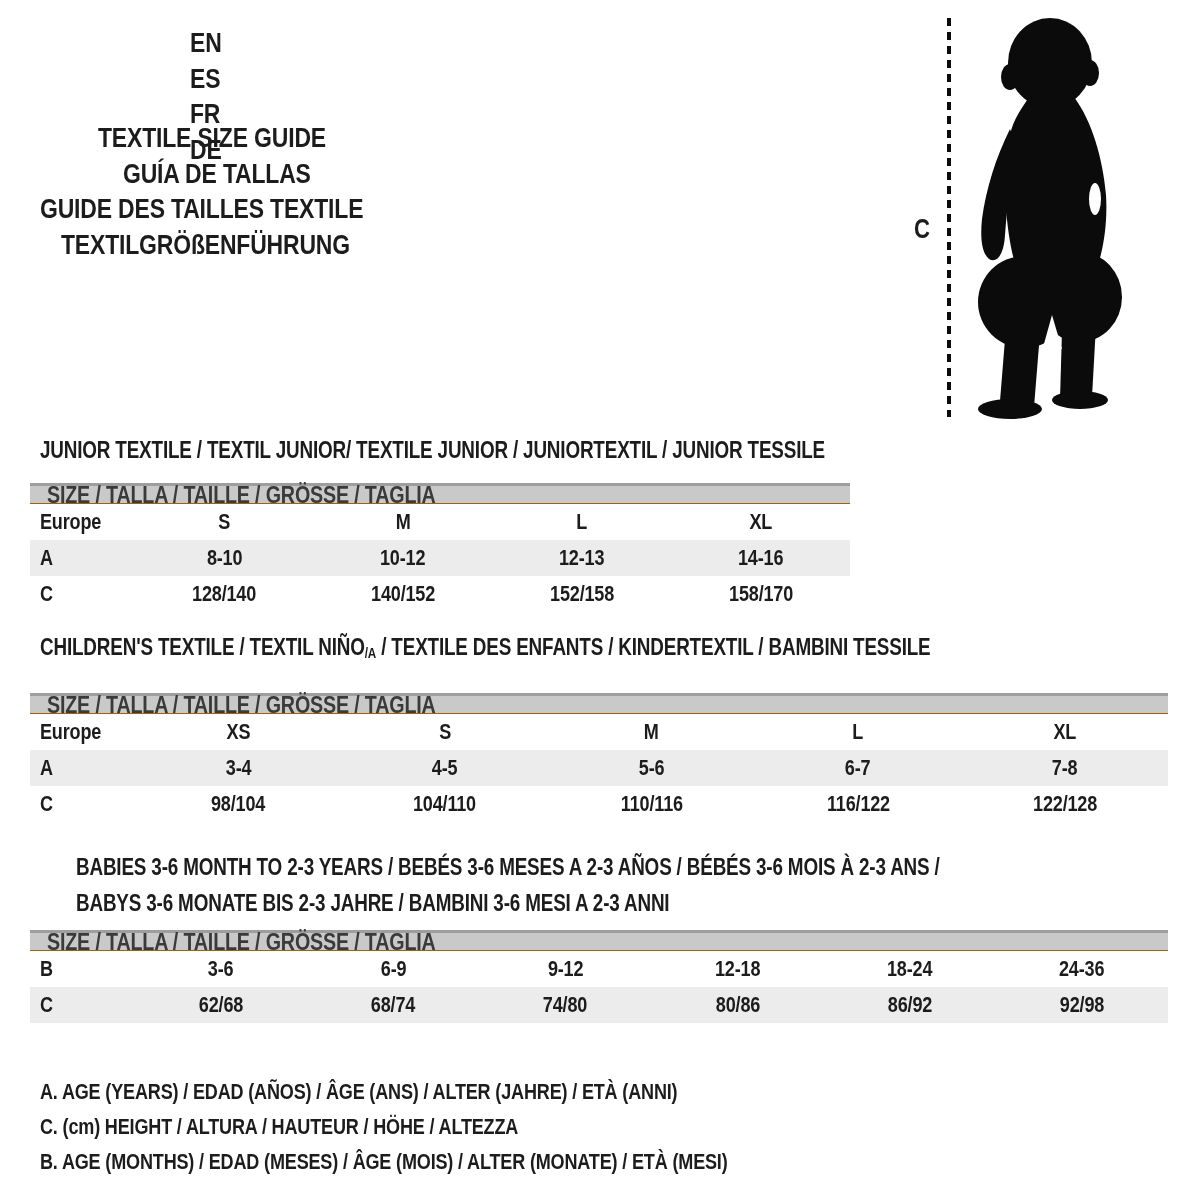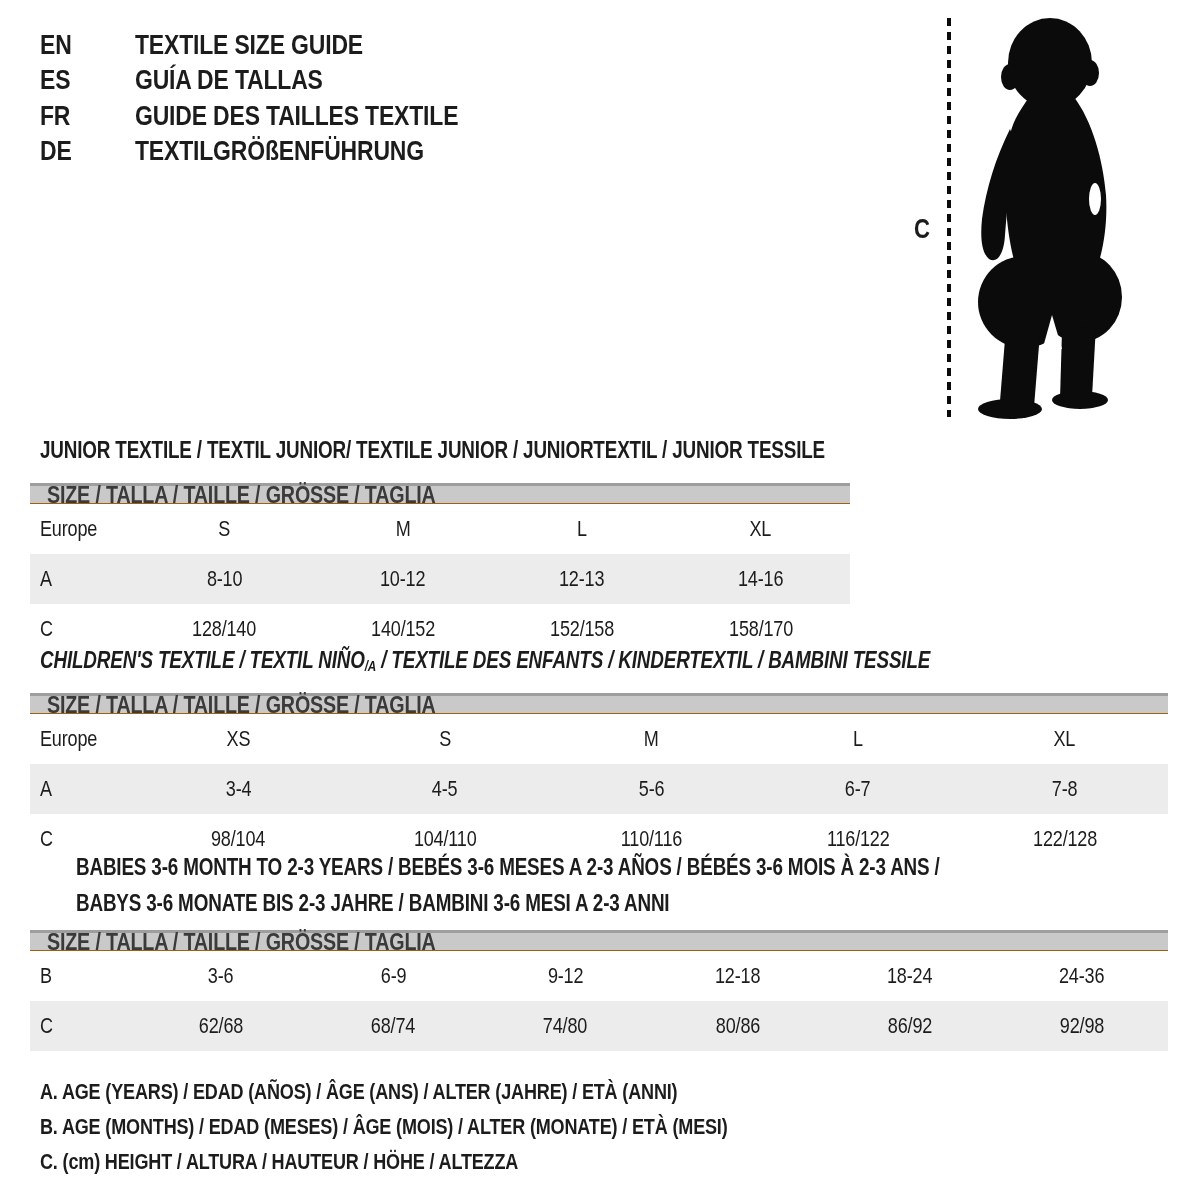--- a/index.html
+++ b/index.html
@@ -14,52 +14,52 @@
     font-weight:bold;
     color:var(--text);
     overflow:hidden;
   }
   
   .c{display:inline-block;transform:scaleX(.82);transform-origin:50% 50%;white-space:nowrap;letter-spacing:-.2px;}
   .c.left{transform-origin:0 50%;}
 
   
   .lang{position:absolute;left:40px;top:27px;font-size:28px;}
-  .lang .lrow{display:flex;height:35.5px;align-items:center;}
+  .lang .lrow{display:flex;height:35.5px;align-items:center;flex-direction:column;}
   .lang .code{width:95px;flex:0 0 95px;}
 
   
   .dashline{
     position:absolute;left:947px;top:18px;width:4px;height:399px;
     background:repeating-linear-gradient(to bottom,var(--silhouette) 0 8px,transparent 8px 14px);
   }
   .figc{position:absolute;left:914px;top:214px;font-size:27px;}
   .baby{position:absolute;left:960px;top:16px;width:182px;height:406px;}
 
   
   .stitle{position:absolute;left:40px;font-size:23px;line-height:27px;}
   .t1{top:437px;text-align:right;}
-  .t2{top:647px;font-style:italic;}
+  .t2{top:634px;}
   .t3{top:849px;line-height:36px;margin-left:36px;}
   .sub{font-size:.62em;vertical-align:-.18em;}
 
   
   .tbl{position:absolute;left:30px;}
   .tbl-junior{top:483px;width:820px;}
   .tbl-children{top:693px;width:1138px;}
   .tbl-babies{top:930px;width:1138px;}
   .bar{
     height:21px;background:var(--bar-bg);
     border-top:3px solid var(--bar-edge);border-bottom:1px solid #a16207;
     display:flex;align-items:center;padding-left:17px;
     font-size:24px;color:var(--bar-text);
   }
   table{width:100%;border-collapse:collapse;table-layout:fixed;font-size:22px;}
   col.lcol{width:105px;}
-  th,td{height:50px;padding:0;font-weight:normal;}
+  th,td{height:36px;padding:0;font-weight:bold;}
   th.rl{text-align:left;padding-left:10px;}
   td{text-align:center;}
   tr.stripe{background:var(--stripe);}
 
   
   .legend{position:absolute;left:40px;top:1070px;font-size:22px;}
   .legend .lline{height:35px;display:flex;align-items:flex-end;}
 </style>
 </head>
 <body>
@@ -230,18 +230,18 @@
       </tr>
     </tbody>
   </table>
 </section>
 
 <div class="legend">
   <div class="lline">
       <span class="c left">A. AGE (YEARS) / EDAD (AÑOS) / ÂGE (ANS) / ALTER (JAHRE) / ETÀ (ANNI)</span>
     </div>
   <div class="lline">
+      <span class="c left">C. (cm) HEIGHT / ALTURA / HAUTEUR / HÖHE / ALTEZZA</span>
+    </div>
+  <div class="lline">
       <span class="c left">B. AGE (MONTHS) / EDAD (MESES) / ÂGE (MOIS) / ALTER (MONATE) / ETÀ (MESI)</span>
     </div>
-  <div class="lline">
-      <span class="c left">C. (cm) HEIGHT / ALTURA / HAUTEUR / HÖHE / ALTEZZA</span>
-    </div>
 </div>
 
 </body></html>

